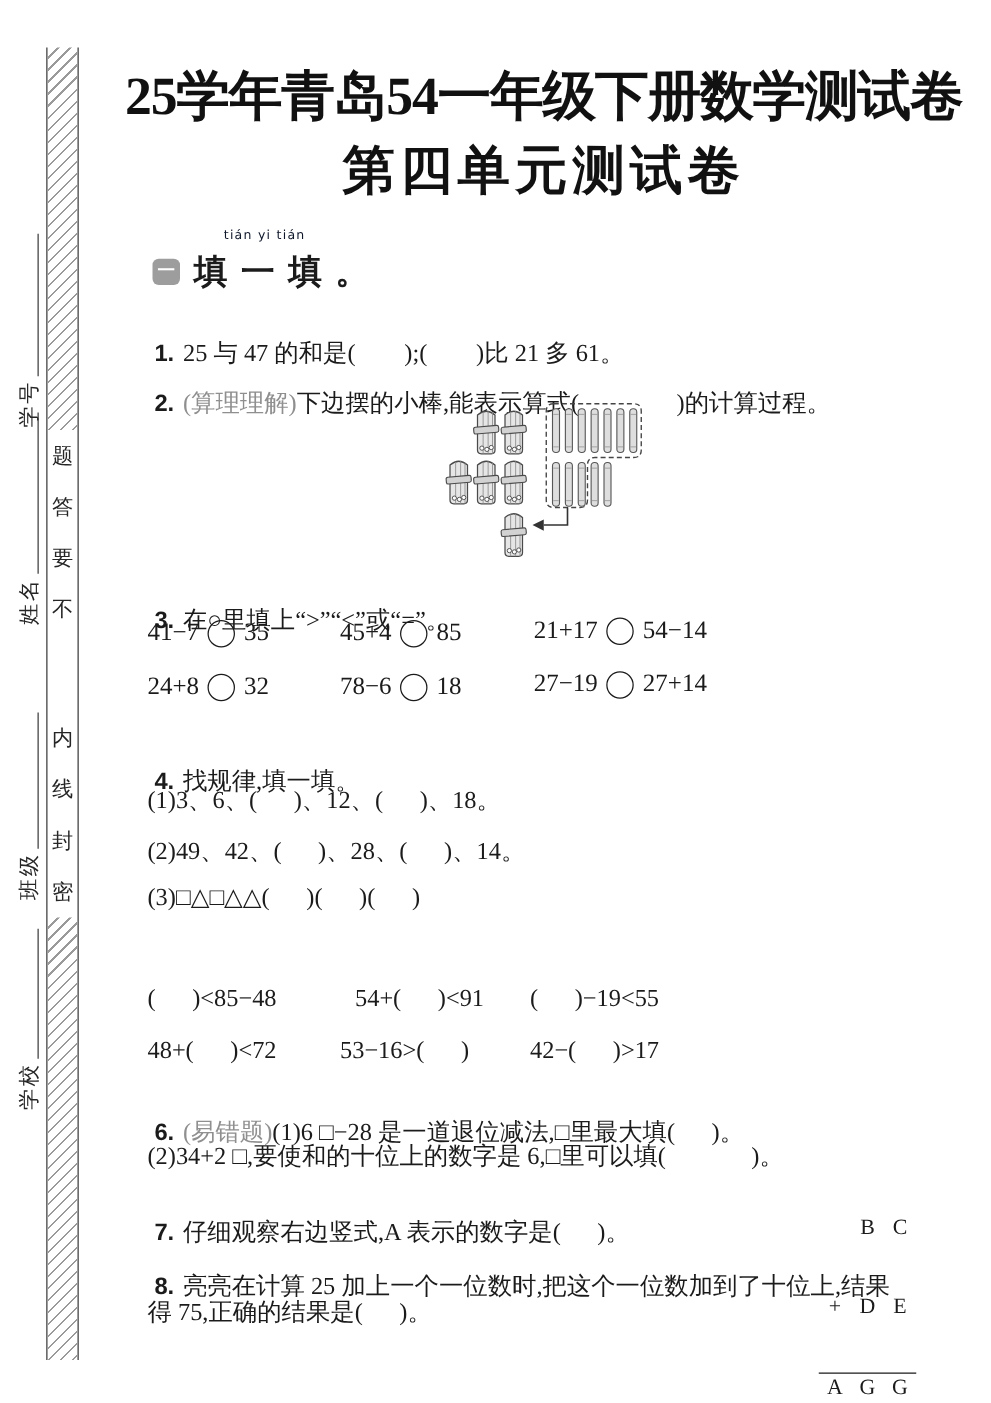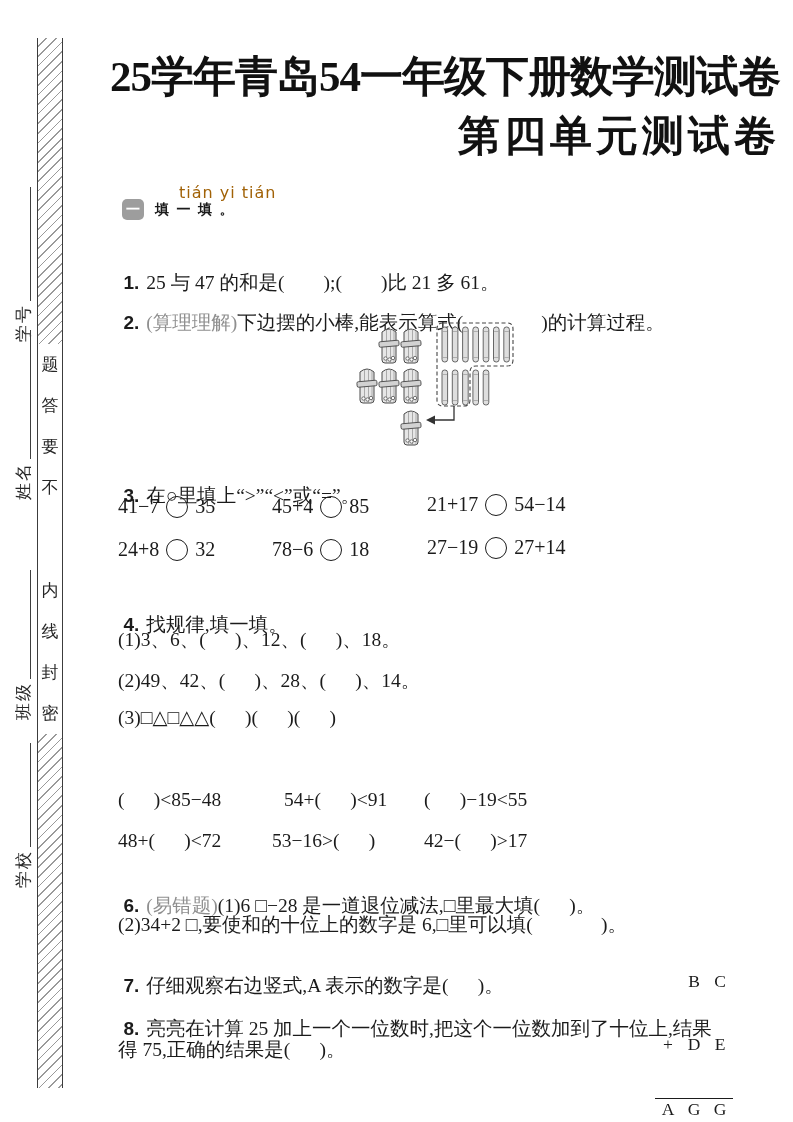--- a/index.html
+++ b/index.html
@@ -20,32 +20,32 @@
   .seal-field{position:absolute;left:8px;height:26px;transform-origin:0 0;transform:rotate(-90deg);
               display:flex;align-items:flex-end;font-size:17px;color:#262626;}
   .seal-field .lbl{letter-spacing:2px;line-height:20px;}
   .seal-field .uline{flex:1;border-bottom:1.3px solid #3f3f3f;margin:0 0 3px 3px;}
   #f-xuehao{top:342px;width:155px;}
   #f-xingming{top:500px;width:170px;}
   #f-banji{top:720px;width:150px;}
   #f-xuexiao{top:888px;width:145px;}
 
   
-  .title{left:90px;width:690px;text-align:right;font-weight:700;color:#111;}
+  .title{left:90px;width:690px;text-align:center;font-weight:700;color:#111;}
   #title1{top:48px;font-size:43px;letter-spacing:-1px;}
   #title2{top:108px;font-size:42px;letter-spacing:4px;}
   #pinyin{left:179px;top:183px;font-family:"DejaVu Sans","Liberation Sans",sans-serif;
-          font-size:16px;color:#a16207;letter-spacing:1px;}
+          font-size:10px;color:#0f172a;letter-spacing:1px;}
 
   
   #sec1{left:122px;top:199px;display:flex;align-items:center;}
   .badge{width:22px;height:21px;border-radius:5px;background:#9d9d9d;color:#fff;
          display:flex;align-items:center;justify-content:center;
          font-size:14px;font-weight:700;margin-right:11px;flex:0 0 auto;}
-  .sec-title{font-size:14px;font-weight:700;letter-spacing:2px;}
+  .sec-title{font-size:27px;font-weight:700;letter-spacing:2px;}
   .sec-note{font-size:19px;margin-left:2px;}
 
   
   .q{font-size:19.5px;}
   .qnum{font-family:"Liberation Sans","DejaVu Sans",sans-serif;font-weight:700;
         margin-right:7px;font-size:19px;}
   .tag{color:#8f8f8f;}
 
   
   .cmp{display:flex;align-items:center;font-size:20px;}

